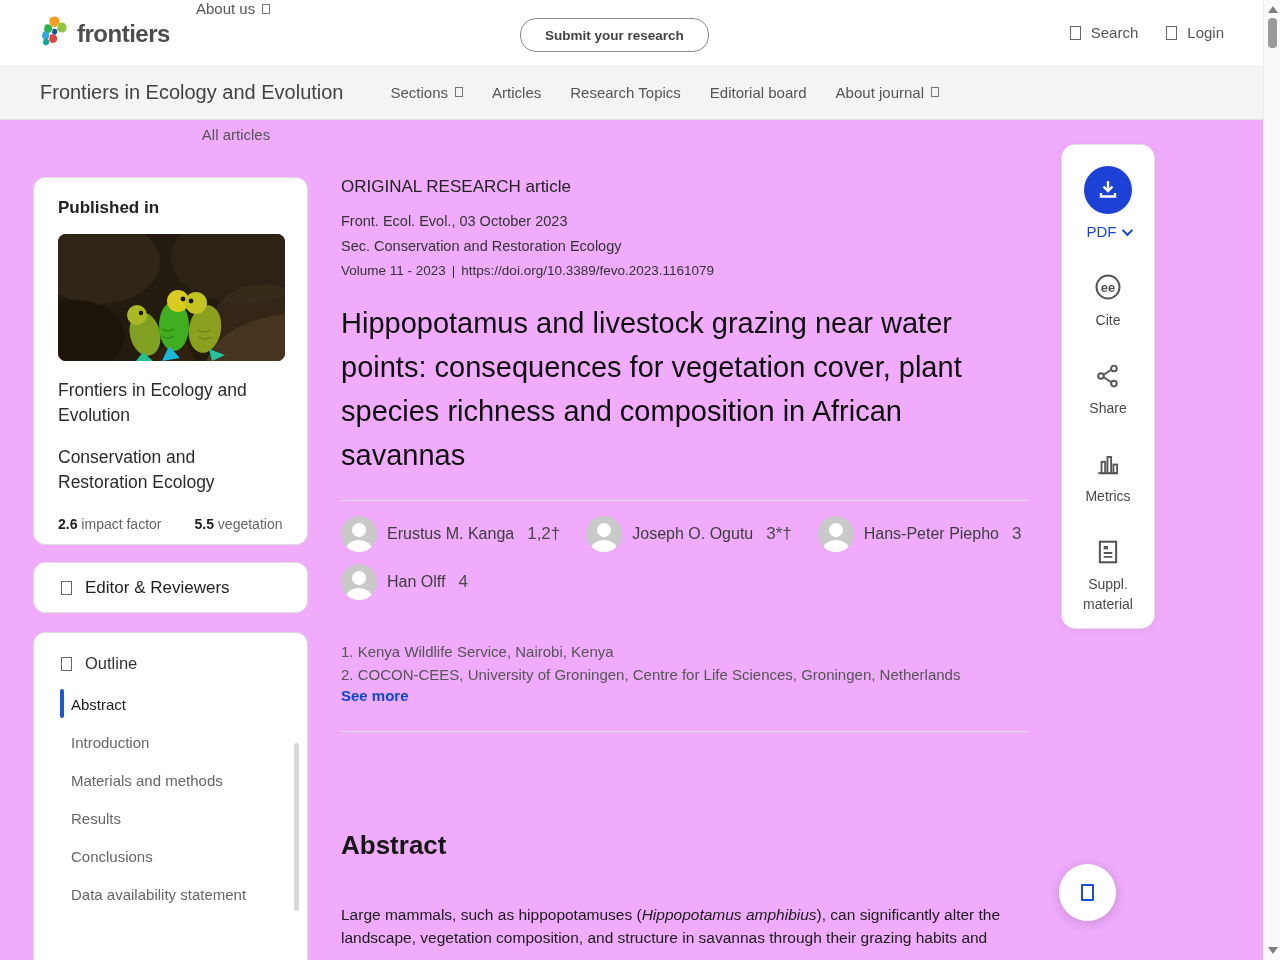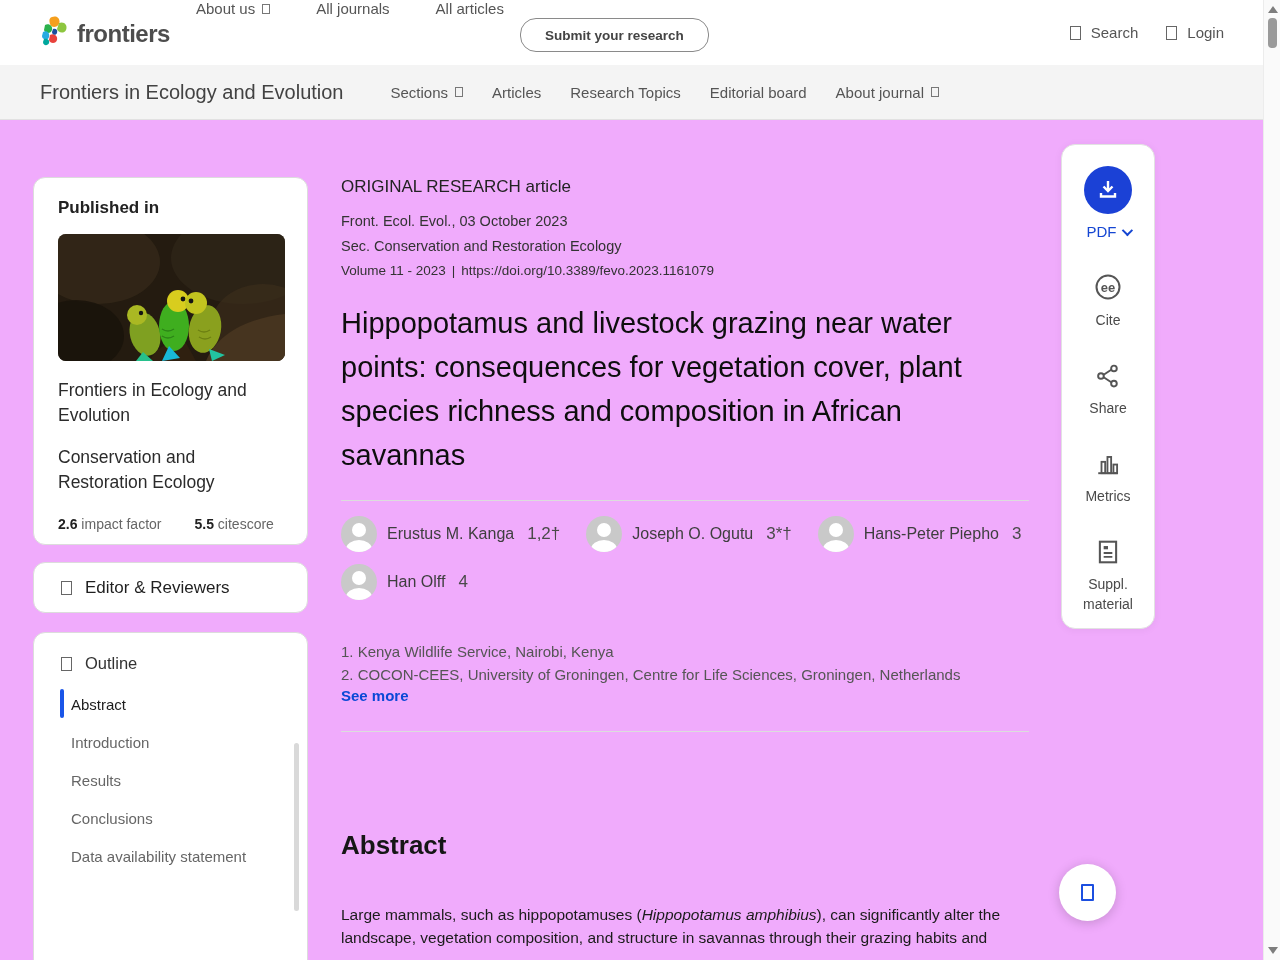--- a/index.html
+++ b/index.html
@@ -4,21 +4,21 @@
 <style>
   * { margin:0; padding:0; box-sizing:border-box; }
   html,body { width:1280px; height:960px; overflow:hidden; background:#fff;
     font-family:"Liberation Sans","DejaVu Sans",sans-serif; }
   .page { position:relative; width:1280px; height:960px; background:#f0abfc; overflow:hidden; }
 
   
   .topbar { position:absolute; left:0; top:0; width:1280px; height:65px; background:#fff; }
   .logo { position:absolute; left:40px; top:16px; display:flex; align-items:center; gap:8px; }
   .logo-text { font-size:24px; font-weight:700; color:#4d4d4d; letter-spacing:-0.5px; }
-  .topnav { position:absolute; left:196px; top:0; height:65px; display:flex; align-items:flex-start; gap:46px; }
+  .topnav { position:absolute; left:196px; top:0; height:65px; display:flex; align-items:flex-end; gap:46px;flex-direction:column; }
   .topnav-item { font-size:15px; color:#555; cursor:pointer; display:flex; align-items:center; gap:7px; white-space:nowrap; }
   .tofu { display:inline-block; width:8px; height:10px; border:1px solid #777; }
   .tofu-md { width:11px; height:14px; border:1px solid #666; }
   .submit-btn { position:absolute; left:520px; top:18px; height:31px; padding:16px 24px; border:1px solid #8a8a8a;
     border-radius:16px; background:#fff; font-size:13.5px; font-weight:700; color:#444;
     display:flex; align-items:center; cursor:pointer; font-family:inherit; }
   .top-right { position:absolute; right:56px; top:0; height:65px; display:flex; align-items:center; gap:28px; }
   .top-right .topnav-item { gap:10px; }
 
   
@@ -203,38 +203,39 @@
     </div>
     <div class="pub-journal">Frontiers in Ecology and Evolution</div>
     <div class="pub-journal">Conservation and Restoration Ecology</div>
     <div class="pub-stats">
       <span>
         <b>2.6</b>
         <span>impact factor</span>
       </span>
       <span>
         <b>5.5</b>
-        <span>citescore</span>
+        <span>vegetation</span>
       </span>
     </div>
   </aside>
 
   <aside class="card editor-card">
     <span class="tofu tofu-md"></span>
     <span class="editor-label">Editor &amp; Reviewers</span>
   </aside>
 
   <aside class="card outline-card">
     <div class="outline-head">
       <span class="tofu tofu-md"></span>
       <span class="outline-title">Outline</span>
     </div>
     <div class="outline-list">
       <div class="outline-item active">Abstract</div>
       <div class="outline-item">Introduction</div>
+      <div class="outline-item">Materials and methods</div>
       <div class="outline-item">Results</div>
       <div class="outline-item">Conclusions</div>
       <div class="outline-item">Data availability statement</div>
       <div class="outline-scroll"></div>
     </div>
   </aside>
 
   <section class="article">
     <div class="art-type">ORIGINAL RESEARCH article</div>
     <div class="art-meta1">Front. Ecol. Evol., 03 October 2023</div>

